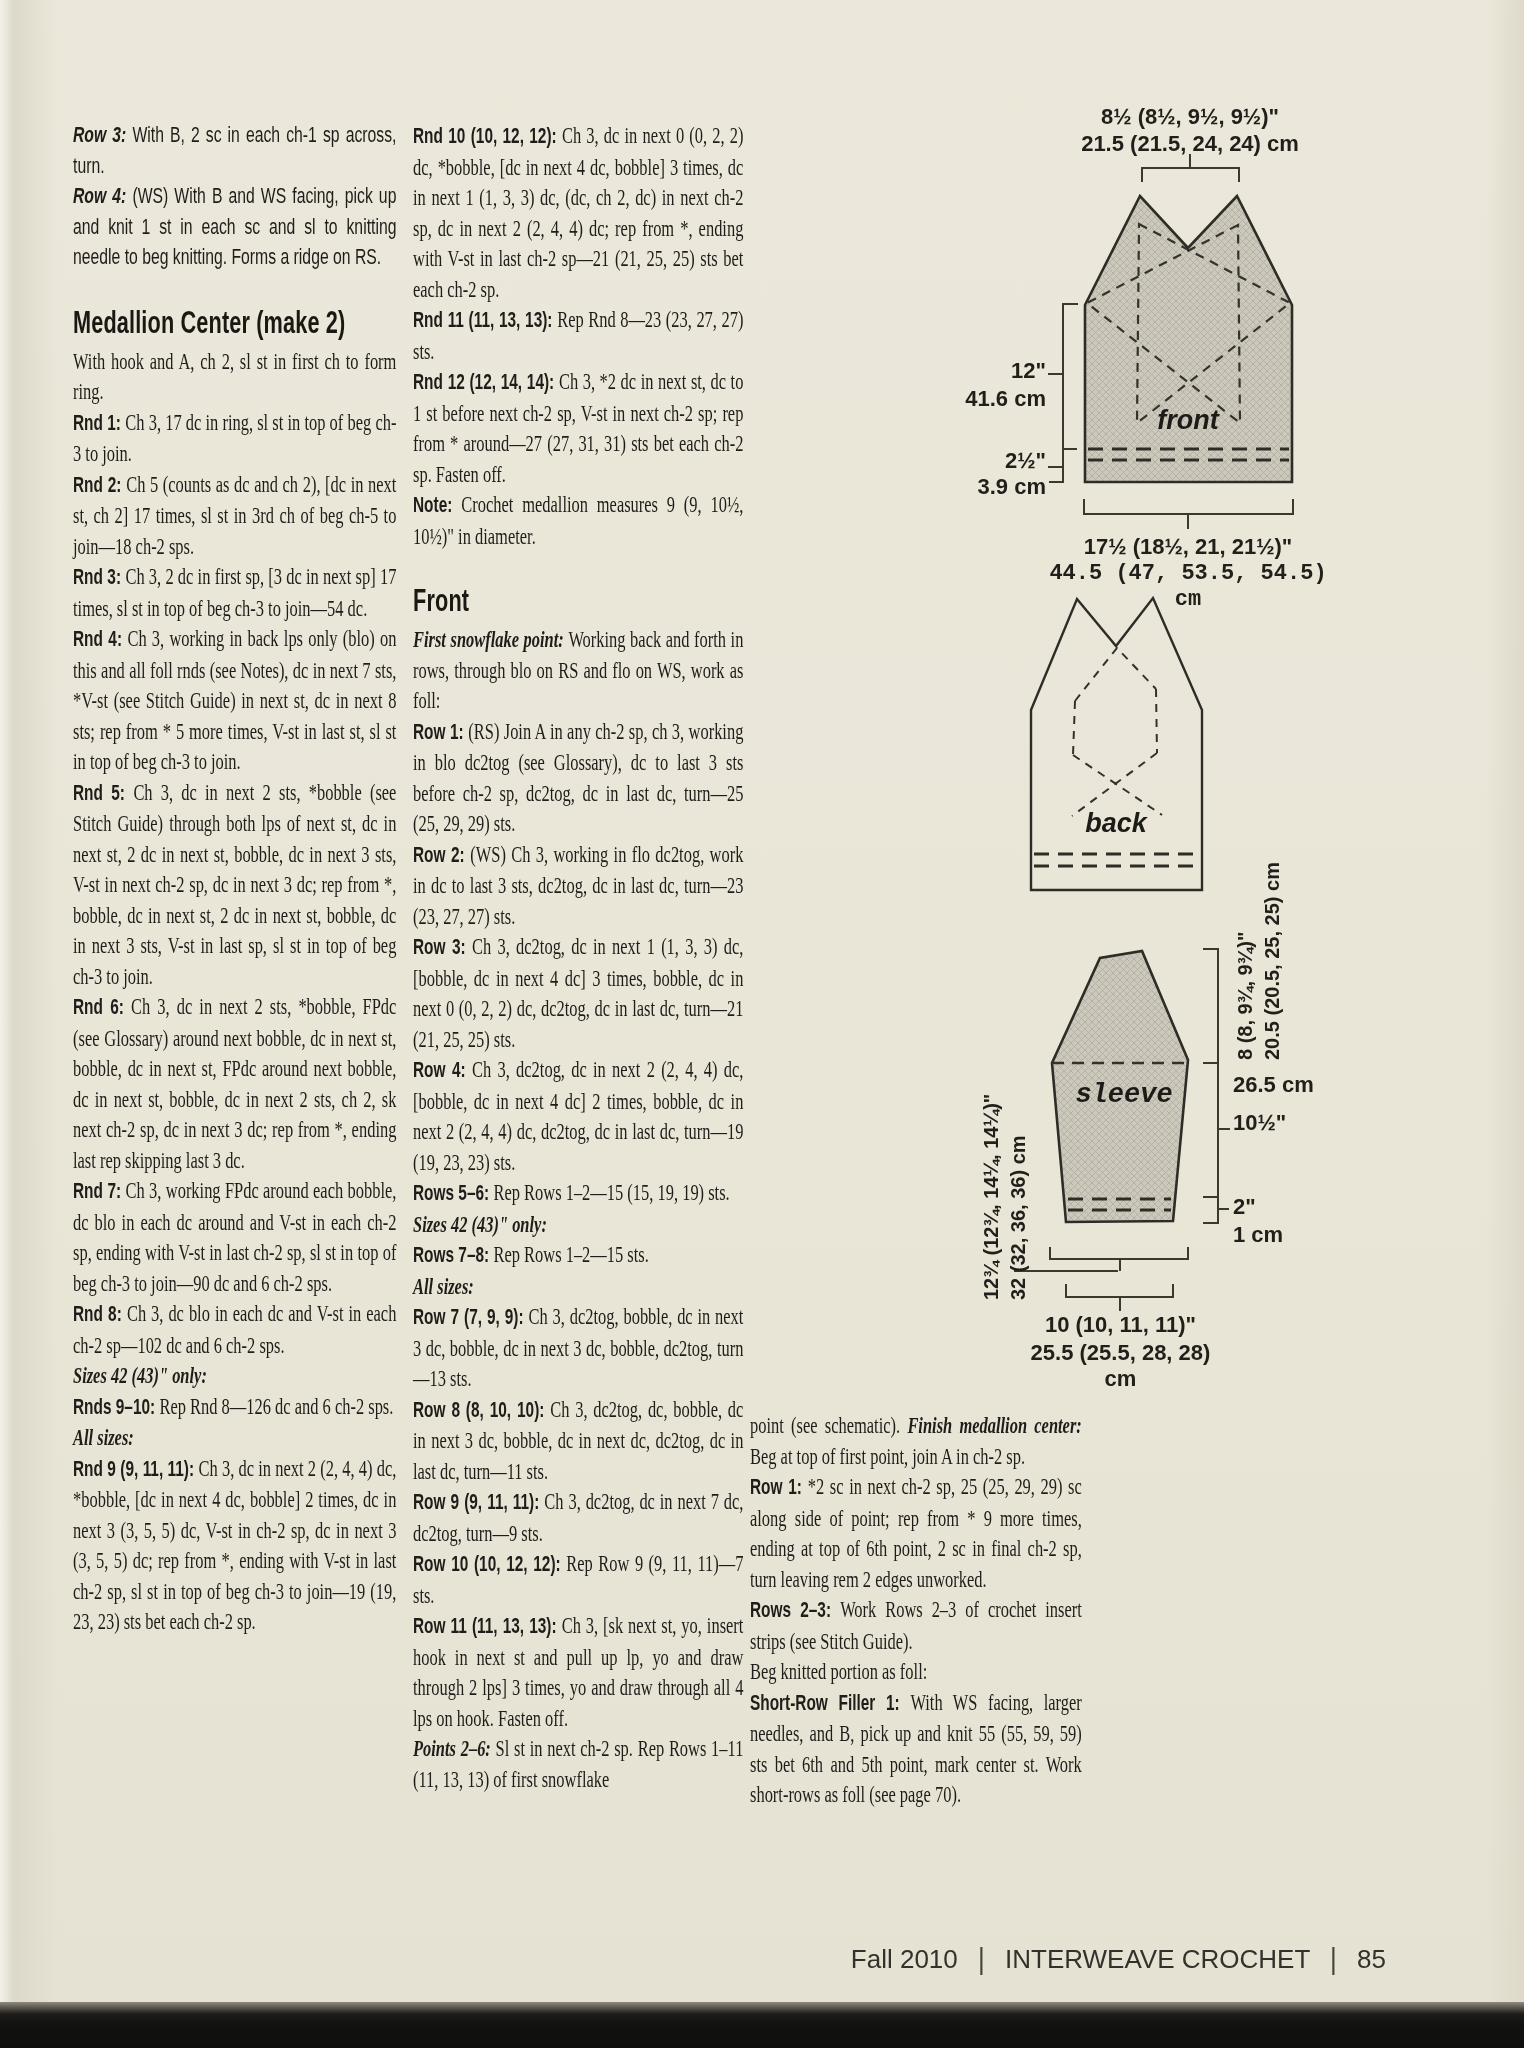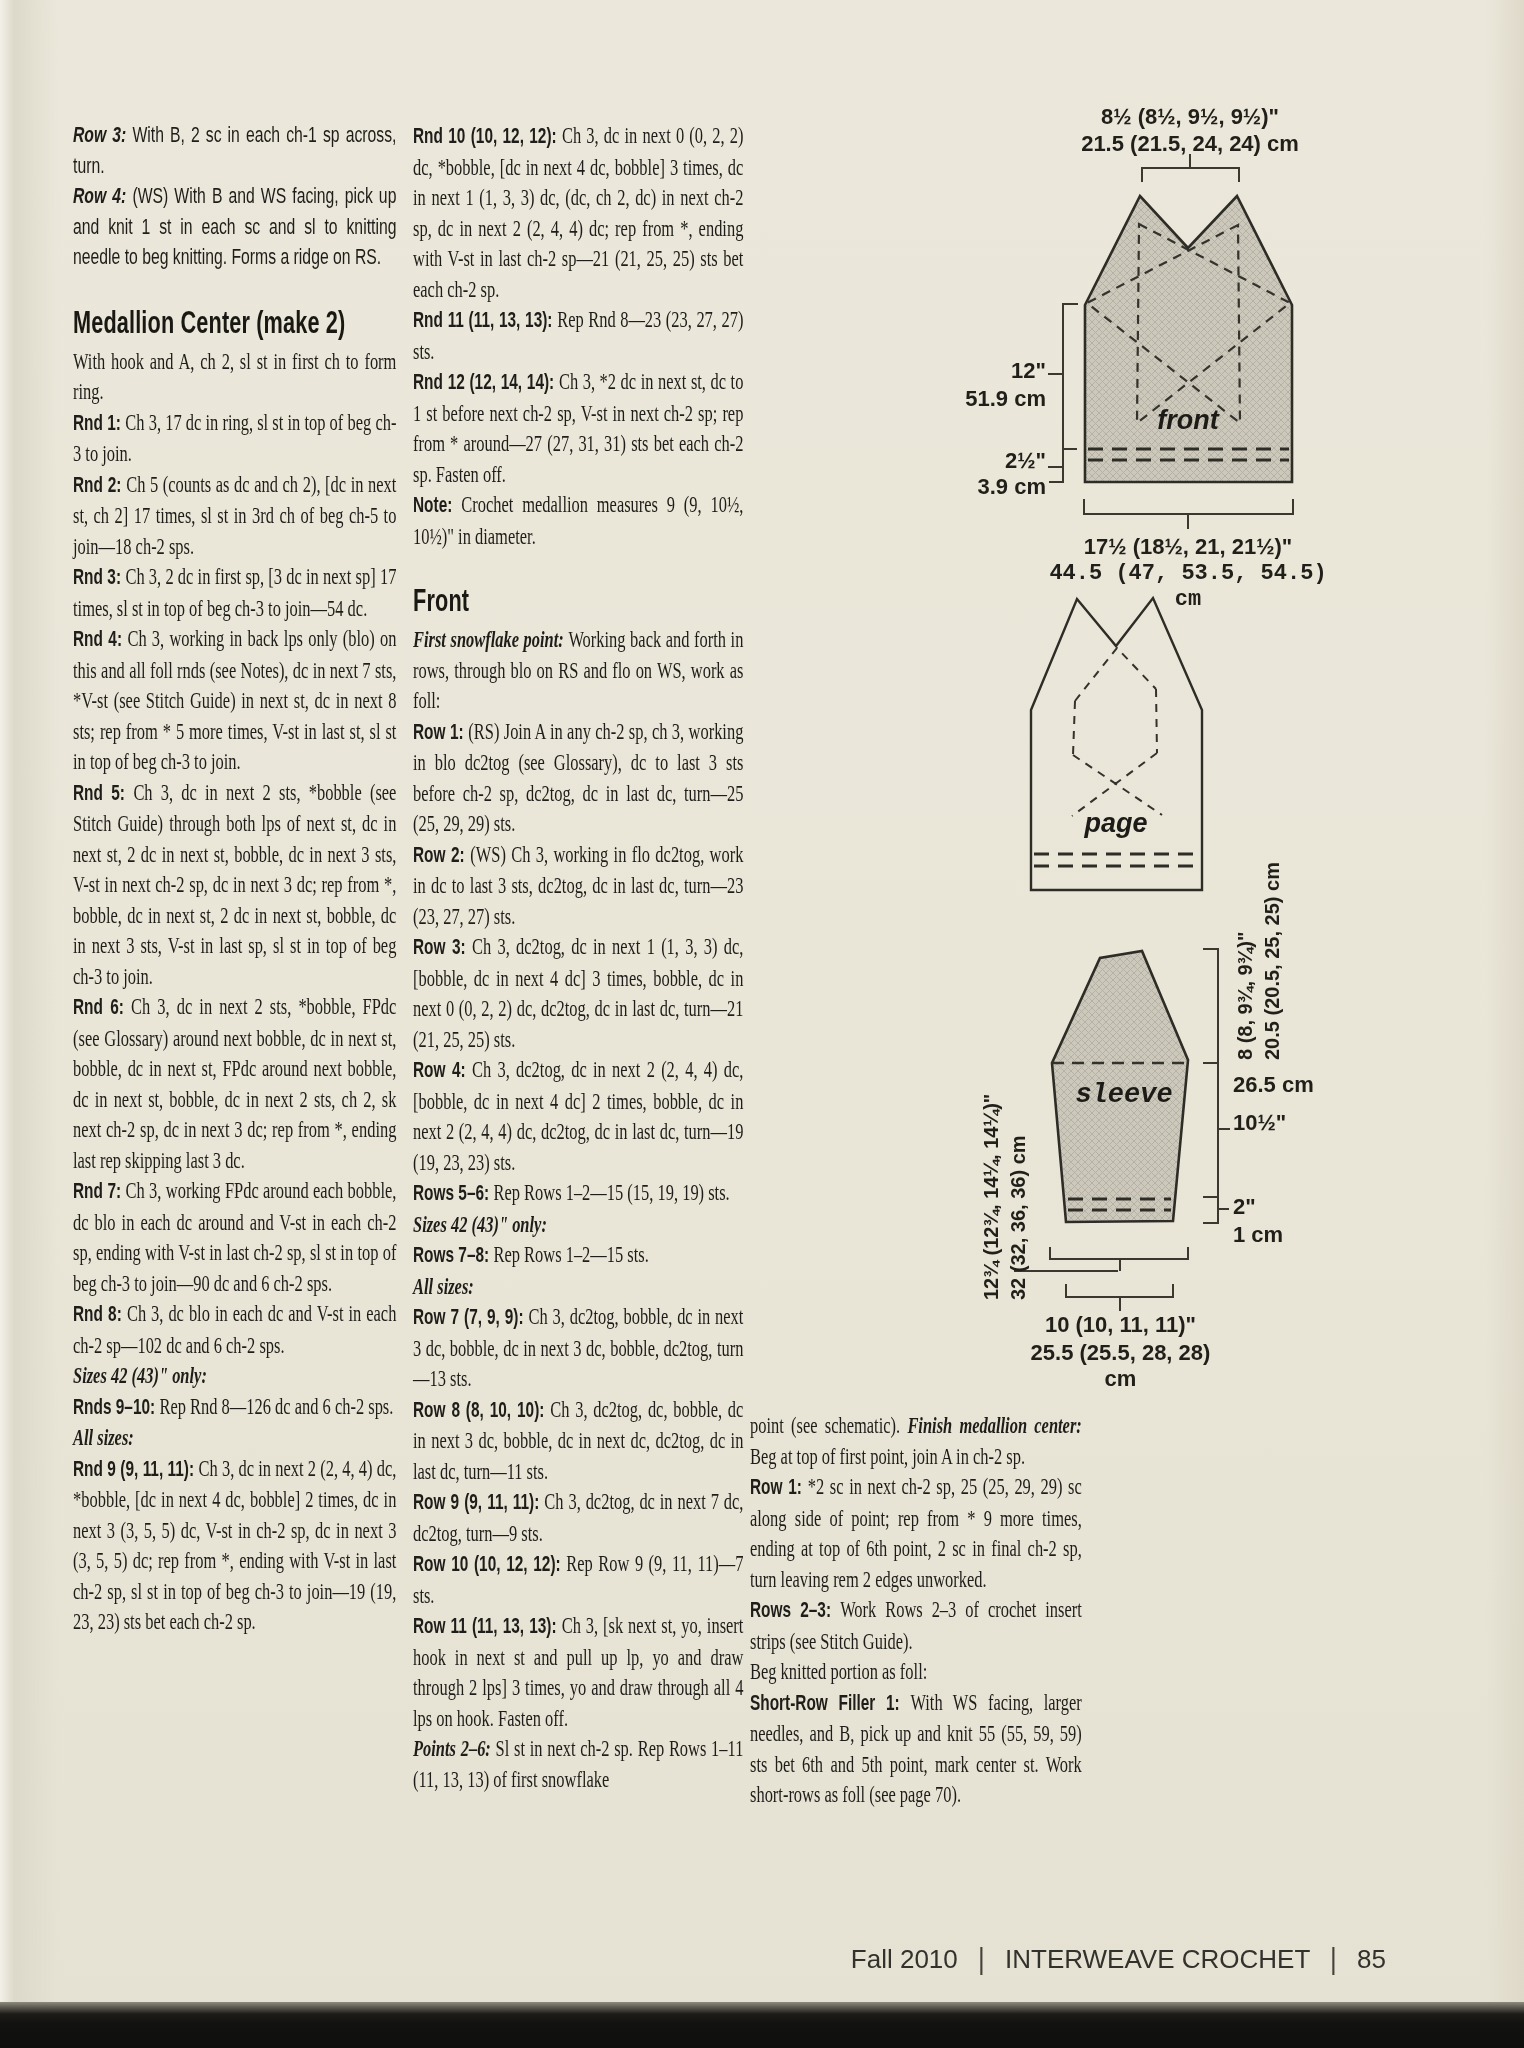--- a/index.html
+++ b/index.html
@@ -142,28 +142,28 @@
   </g>
   <g stroke="#3a382f" stroke-width="2" fill="none">
     <path d="M1050 1247 L1050 1259 L1188 1259 L1188 1247 M1120 1259 L1120 1271 M1118 1271 L1014 1271"></path>
     <path d="M1066 1284 L1066 1297 L1173 1297 L1173 1284 M1120 1297 L1120 1311"></path>
   </g>
 </svg>
 
 <div class="mlab ctr" style="left:1040px;top:104px;width:300px;">8½ (8½, 9½, 9½)"</div>
 <div class="mlab ctr" style="left:1040px;top:131px;width:300px;">21.5 (21.5, 24, 24) cm</div>
 <div class="mlab rt" style="left:938px;top:358px;width:108px;">12"</div>
-<div class="mlab rt" style="left:938px;top:386px;width:108px;">51.9 cm</div>
+<div class="mlab rt" style="left:938px;top:386px;width:108px;">41.6 cm</div>
 <div class="mlab rt" style="left:938px;top:448px;width:108px;">2½"</div>
 <div class="mlab rt" style="left:938px;top:474px;width:108px;">3.9 cm</div>
 <div class="mlab ctr" style="left:1038px;top:534px;width:300px;">17½ (18½, 21, 21½)"</div>
 <div class="mlab ctr" style="left:1038px;top:561px;width:300px;font-family:Liberation Mono, monospace;">44.5 (47, 53.5, 54.5) cm</div>
 <div class="glab" style="left:1088px;top:405px;width:200px;">front</div>
 
-<div class="glab" style="left:1016px;top:808px;width:200px;">page</div>
+<div class="glab" style="left:1016px;top:808px;width:200px;">back</div>
 
 <div class="glab" style="left:1024px;top:1080px;width:200px;font-family:Liberation Mono, monospace;">sleeve</div>
 <div class="rot" style="left:1232px;top:1060px;width:240px;">
   <div>8 (8, 9¾, 9¾)"</div>
   <div>20.5 (20.5, 25, 25) cm</div>
 </div>
 <div class="rot" style="left:978px;top:1300px;width:225px;">
   <div>12¾ (12¾, 14¼, 14¼)"</div>
   <div>32 (32, 36, 36) cm</div>
 </div>

